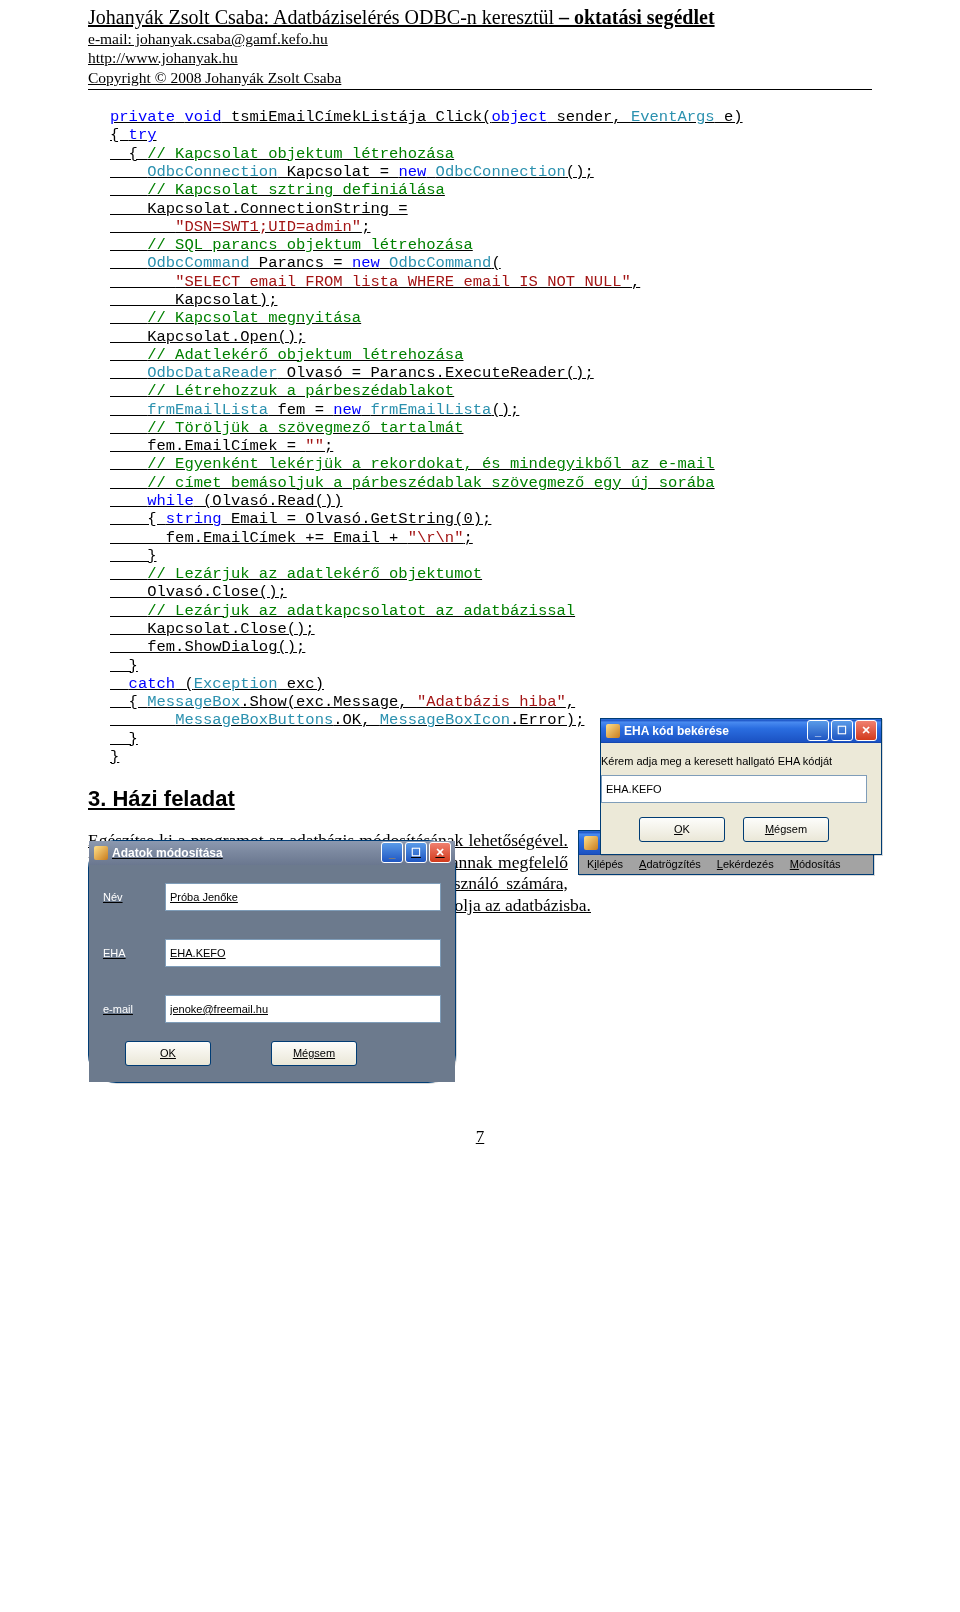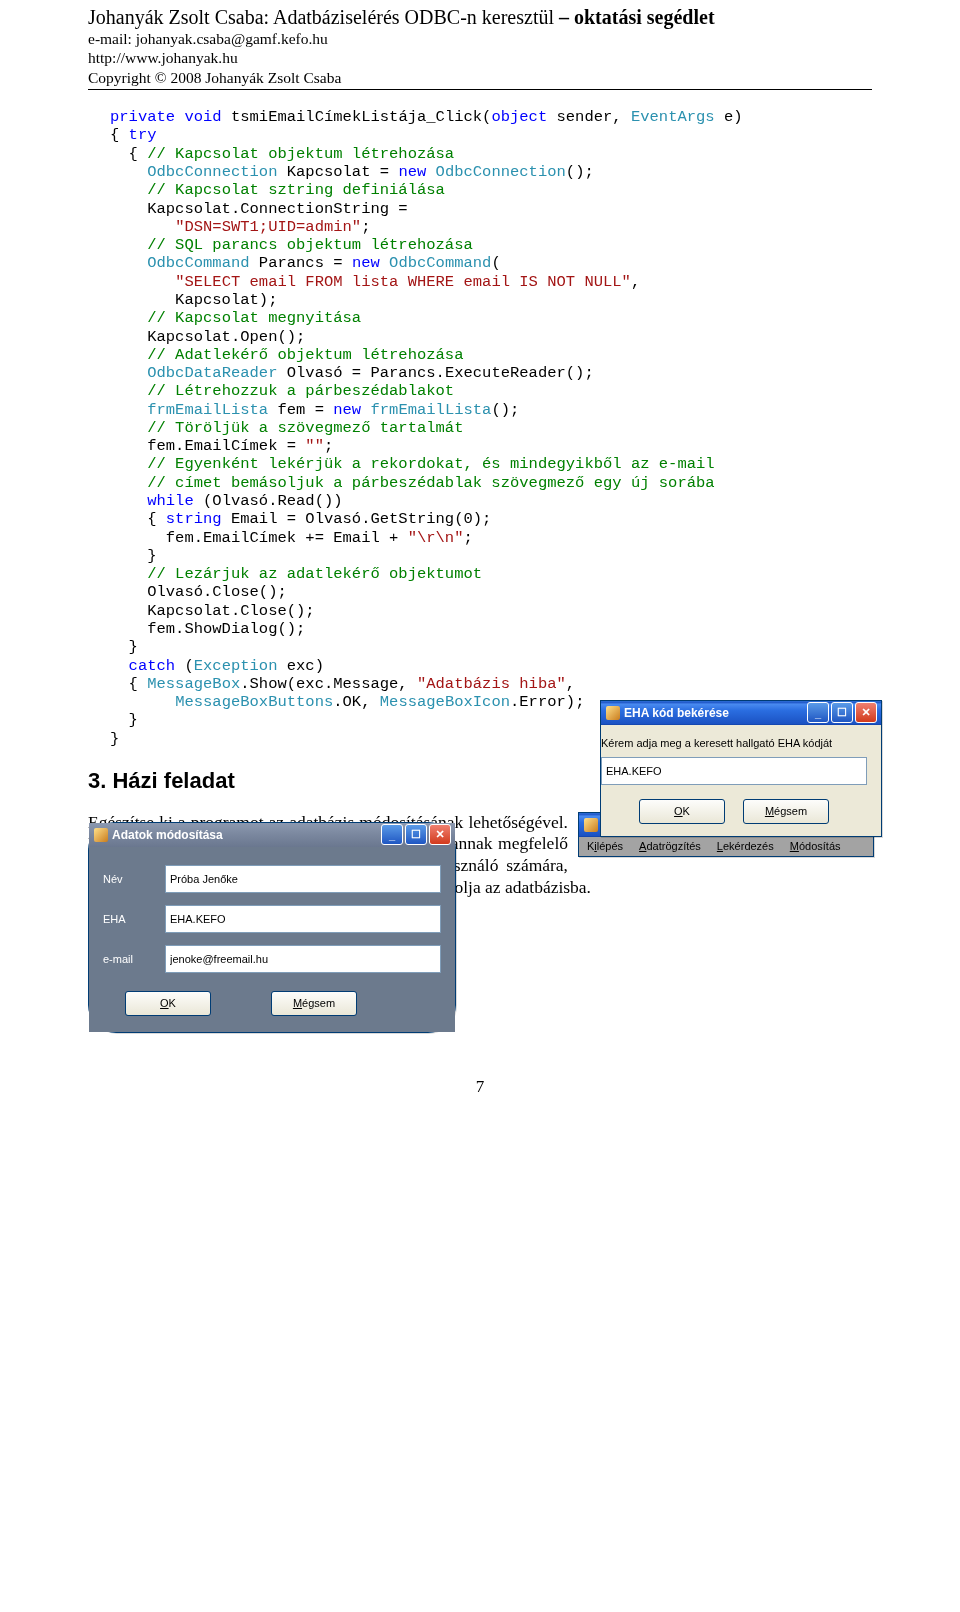--- a/index.html
+++ b/index.html
@@ -5,20 +5,21 @@
   body {
     margin: 0;
     padding: 0;
     background: #fff;
     font-family: "Times New Roman", Times, serif;
     color: #000;
     width: 960px;
   }
   .page {
     padding: 6px 88px 30px 88px;
+    text-decoration: underline;
   }
   .header {
     border-bottom: 1px solid #000;
     padding-bottom: 2px;
     margin-bottom: 18px;
   }
   .header-title-line {
     font-size: 20px;
   }
   .header-title-thin {
@@ -165,21 +166,21 @@
     cursor: default;
   }
   .xp-btn2 .ul { text-decoration: underline; }
   
   .xp-titlebar.grey {
     background: linear-gradient(to bottom, #8c99b0 0%, #7d8aa1 40%, #6a778f 100%);
   }
   .form-grid {
     display: grid;
     grid-template-columns: 62px 1fr;
-    row-gap: 12px;
+    row-gap: 28px;
     align-items: center;
     margin-bottom: 18px;
   }
   .form-grid .lbl {
     color: #fff;
     font-size: 11px;
   }
   .grey-client {
     background: #6c7a8d;
     padding: 18px 14px 16px 14px;
@@ -248,20 +249,21 @@
     <span class="cm">// Töröljük a szövegmező tartalmát</span>
     fem.EmailCímek = <span class="st">""</span>;
     <span class="cm">// Egyenként lekérjük a rekordokat, és mindegyikből az e-mail</span>
     <span class="cm">// címet bemásoljuk a párbeszédablak szövegmező egy új sorába</span>
     <span class="kw">while</span> (Olvasó.Read())
     { <span class="kw">string</span> Email = Olvasó.GetString(0);
       fem.EmailCímek += Email + <span class="st">"\r\n"</span>;
     }
     <span class="cm">// Lezárjuk az adatlekérő objektumot</span>
     Olvasó.Close();
+    <span class="cm">// Lezárjuk az adatkapcsolatot az adatbázissal</span>
     Kapcsolat.Close();
     fem.ShowDialog();
   }
   <span class="kw">catch</span> (<span class="ty">Exception</span> exc)
   { <span class="ty">MessageBox</span>.Show(exc.Message, <span class="st">"Adatbázis hiba"</span>,
        <span class="ty">MessageBoxButtons</span>.OK, <span class="ty">MessageBoxIcon</span>.Error);
   }
 }</pre>
 
   <h2 class="section">3. Házi feladat</h2>

